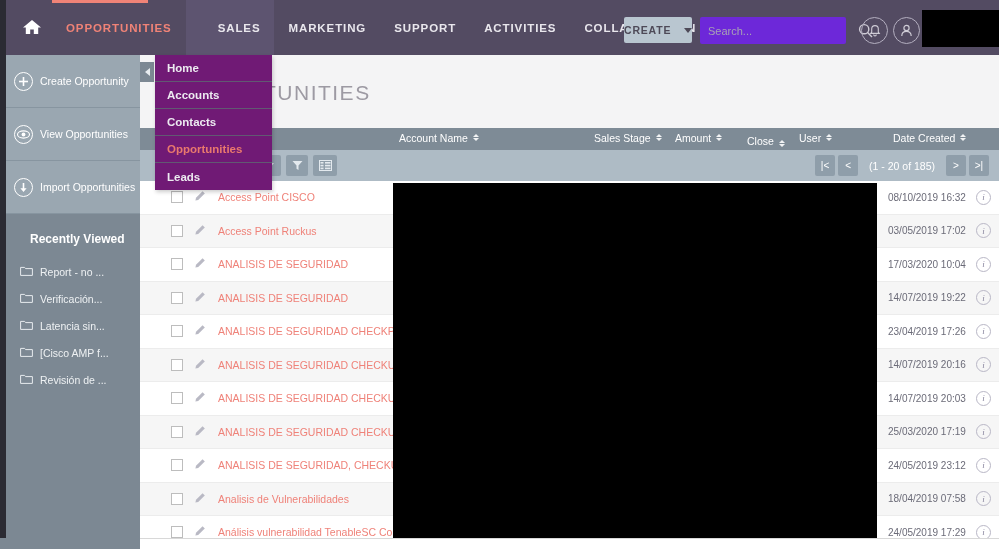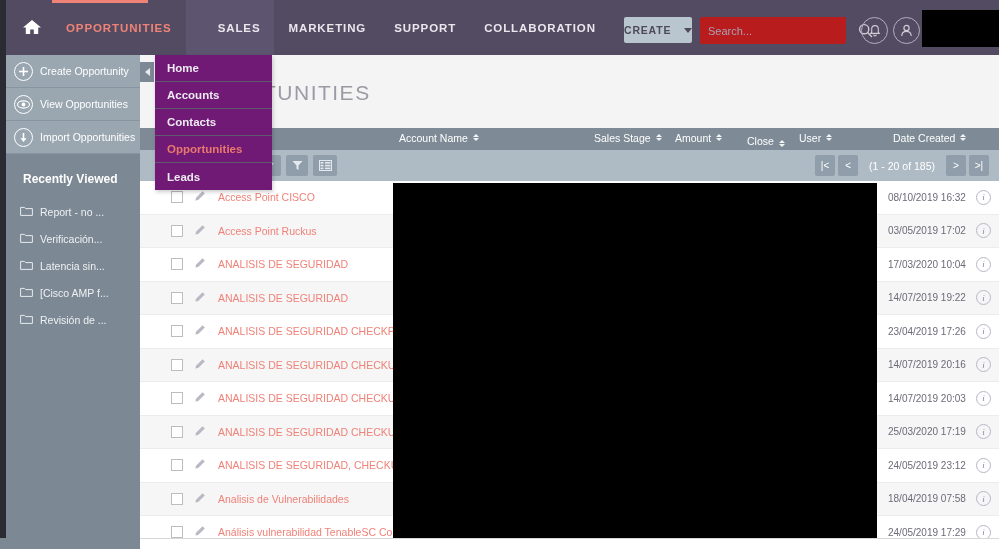--- a/index.html
+++ b/index.html
@@ -77,21 +77,21 @@
   }
   .caret-down {
     width: 0; height: 0;
     border-left: 4px solid transparent;
     border-right: 4px solid transparent;
     border-top: 5px solid #4e4a58;
   }
   .searchbox {
     position: absolute; left: 700px; top: 17px;
     width: 146px; height: 27px;
-    background: #b91c1c;
+    background: #6d28d9;
     border-radius: 2px;
     display: flex; align-items: center;
     cursor: text;
   }
   .searchbox input {
     flex: 1;
     background: transparent;
     border: none;
     outline: none;
     color: #cfccd6;
@@ -144,41 +144,41 @@
   .dd-item.current { color: #e9796d; }
 
   
   .sidebar {
     position: absolute; left: 6px; top: 55px;
     width: 134px; height: 494px;
     background: #7c8893;
     z-index: 10;
   }
   .side-action {
-    height: 33px;
+    height: 53px;
     display: flex; align-items: center;
     padding-left: 8px;
     background: #9aa7b1;
     border-bottom: 1px solid #8795a0;
     color: #ffffff;
     font-size: 10.5px;
     cursor: pointer;
     gap: 7px;
   }
   .side-ico {
     width: 19px; height: 19px;
     border: 1.5px solid #ffffff;
     border-radius: 50%;
     flex: 0 0 auto;
     display: flex; align-items: center; justify-content: center;
     position: relative;
   }
   .recently-title {
     margin-top: 18px;
-    padding-left: 17px;
+    padding-left: 24px;
     color: #ffffff;
     font-size: 12px;
     font-weight: bold;
   }
   .recent-list { margin-top: 12px; }
   .recent-item {
     height: 27px;
     display: flex; align-items: center;
     padding-left: 14px;
     color: #eef1f3;
@@ -614,20 +614,21 @@
       <svg width="20" height="18" viewBox="0 0 20 18">
         <path d="M10 2 L19 9.5 L16.2 9.5 L16.2 16 L11.8 16 L11.8 11.5 L8.2 11.5 L8.2 16 L3.8 16 L3.8 9.5 L1 9.5 Z" fill="#ffffff"></path>
       </svg>
     </div>
 
     <div class="nav-items" id="nav-items">
         <div class="nav-item active-red">OPPORTUNITIES</div>
         <div class="nav-item open">SALES</div>
         <div class="nav-item">MARKETING</div>
         <div class="nav-item">SUPPORT</div>
+        <div class="nav-item">ACTIVITIES</div>
         <div class="nav-item">COLLABORATION</div>
         <div class="nav-item">ALL</div>
       </div>
 
     <div class="create-btn">
       <span>CREATE</span>
       <span class="caret-down"></span>
     </div>
 
     <div class="searchbox">

